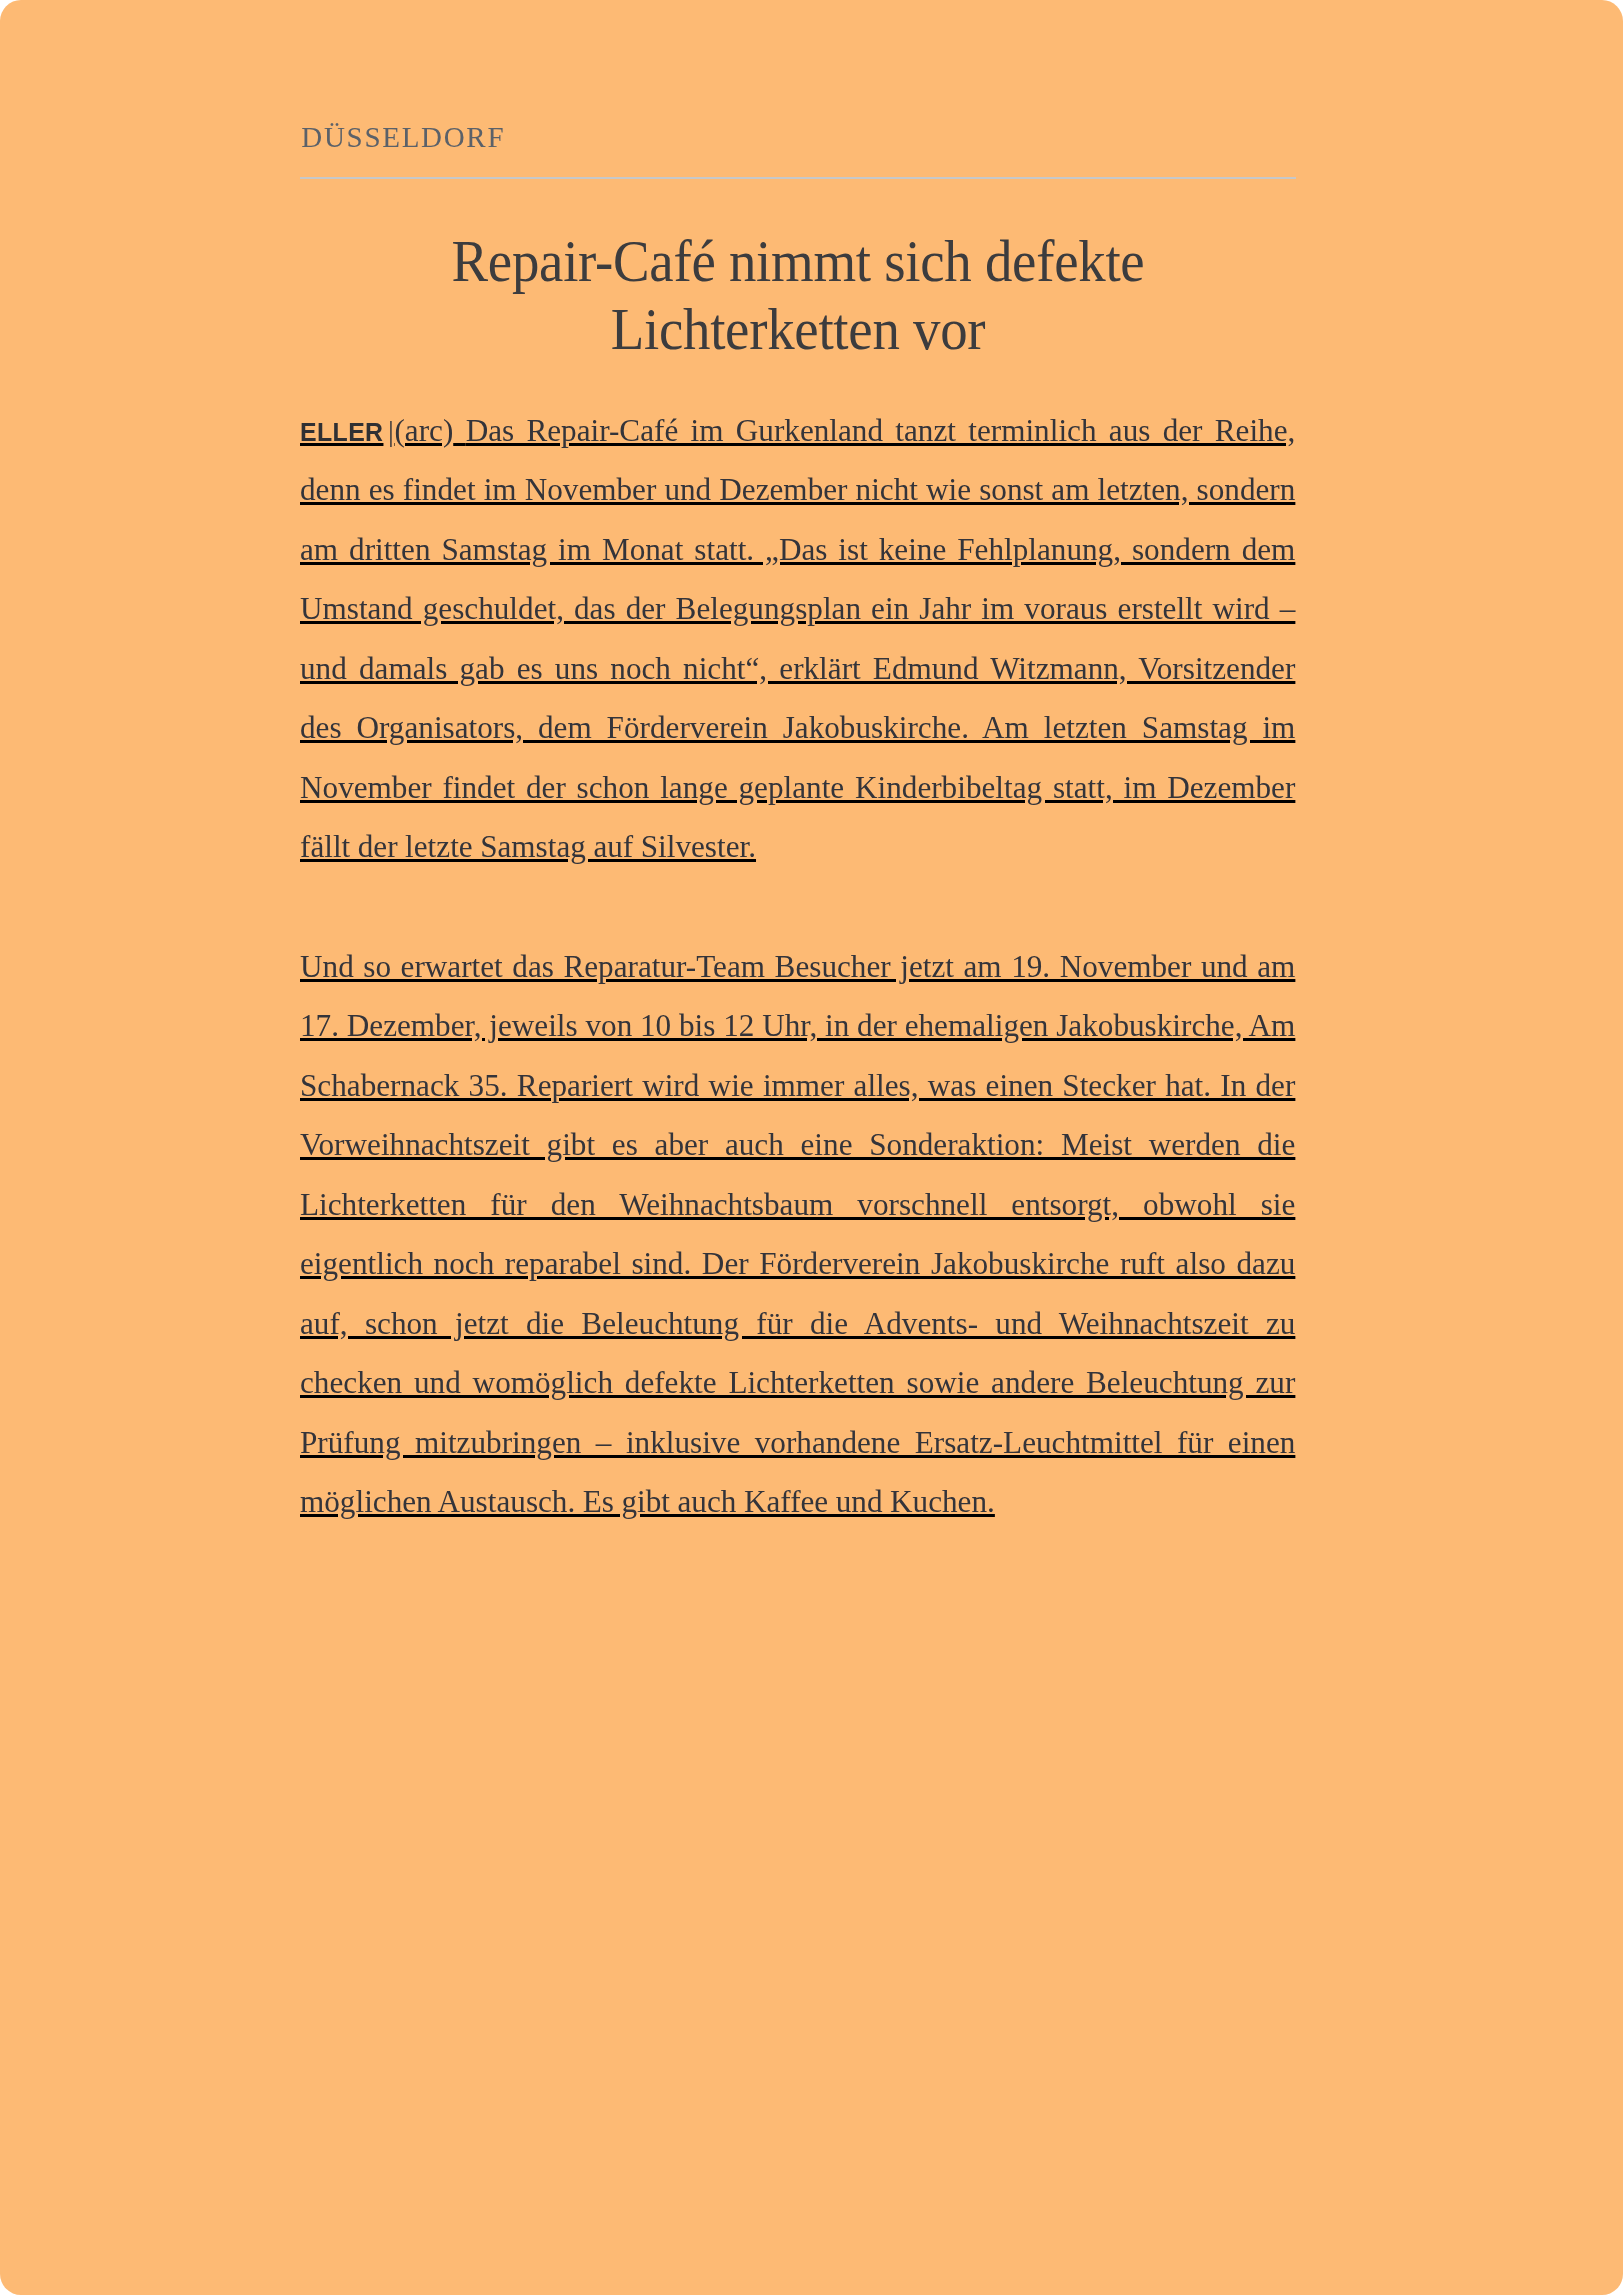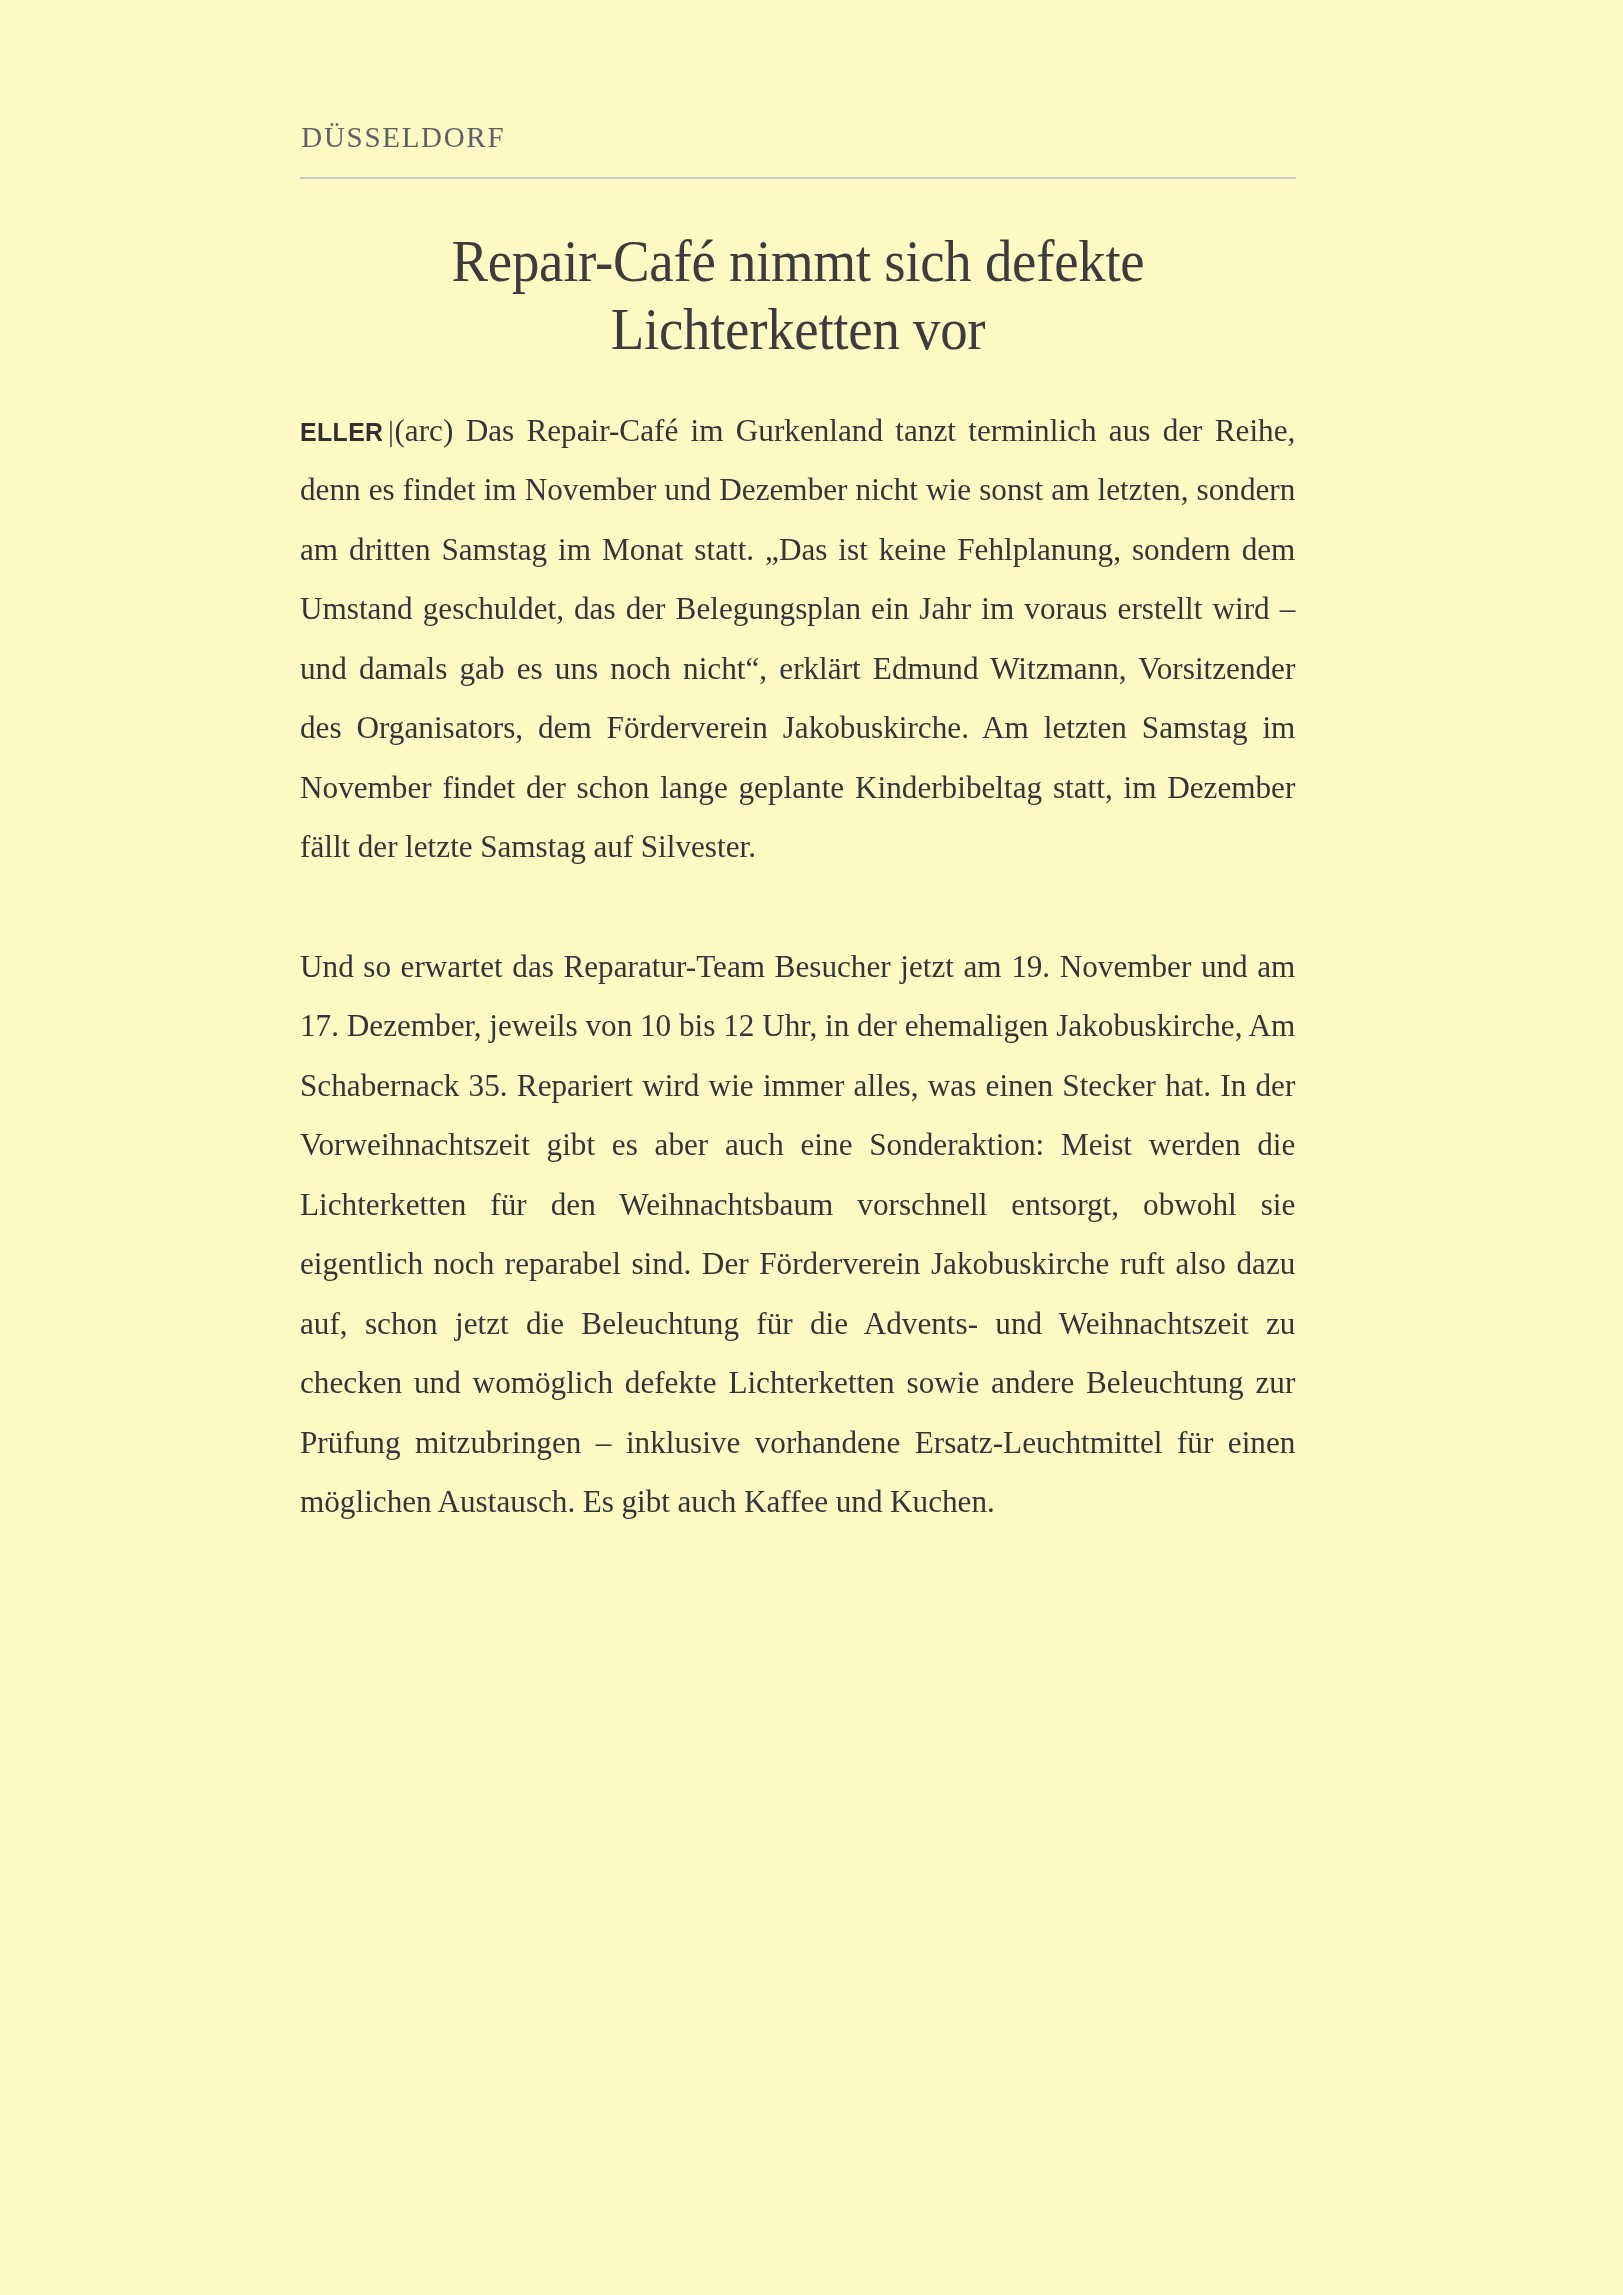--- a/index.html
+++ b/index.html
@@ -11,22 +11,23 @@
     width: 1623px;
     height: 2295px;
     font-family: "Liberation Serif", "DejaVu Serif", serif;
     -webkit-font-smoothing: antialiased;
   }
 
   .page {
     position: relative;
     width: 1623px;
     height: 2295px;
-    background: #fef9c3;
+    background: #fdba74;
     box-sizing: border-box;
+    border-radius: 21px;
   }
 
   .article {
     position: absolute;
     left: 300px;
     top: 122px;
     width: 996px;
   }
 
   
@@ -61,20 +62,21 @@
     text-align: center;
     color: #3c3c3e;
     letter-spacing: -0.3px;
     transform: scaleX(0.93);
     transform-origin: center top;
   }
 
   
   .body-copy {
     margin-top: 37px;
+    text-decoration: underline;
   }
 
   .para {
     margin: 0;
     font-family: "Liberation Serif", "DejaVu Serif", serif;
     font-size: 32px;
     line-height: 1.86;
     color: #34343a;
     text-align: justify;
     text-justify: inter-word;

